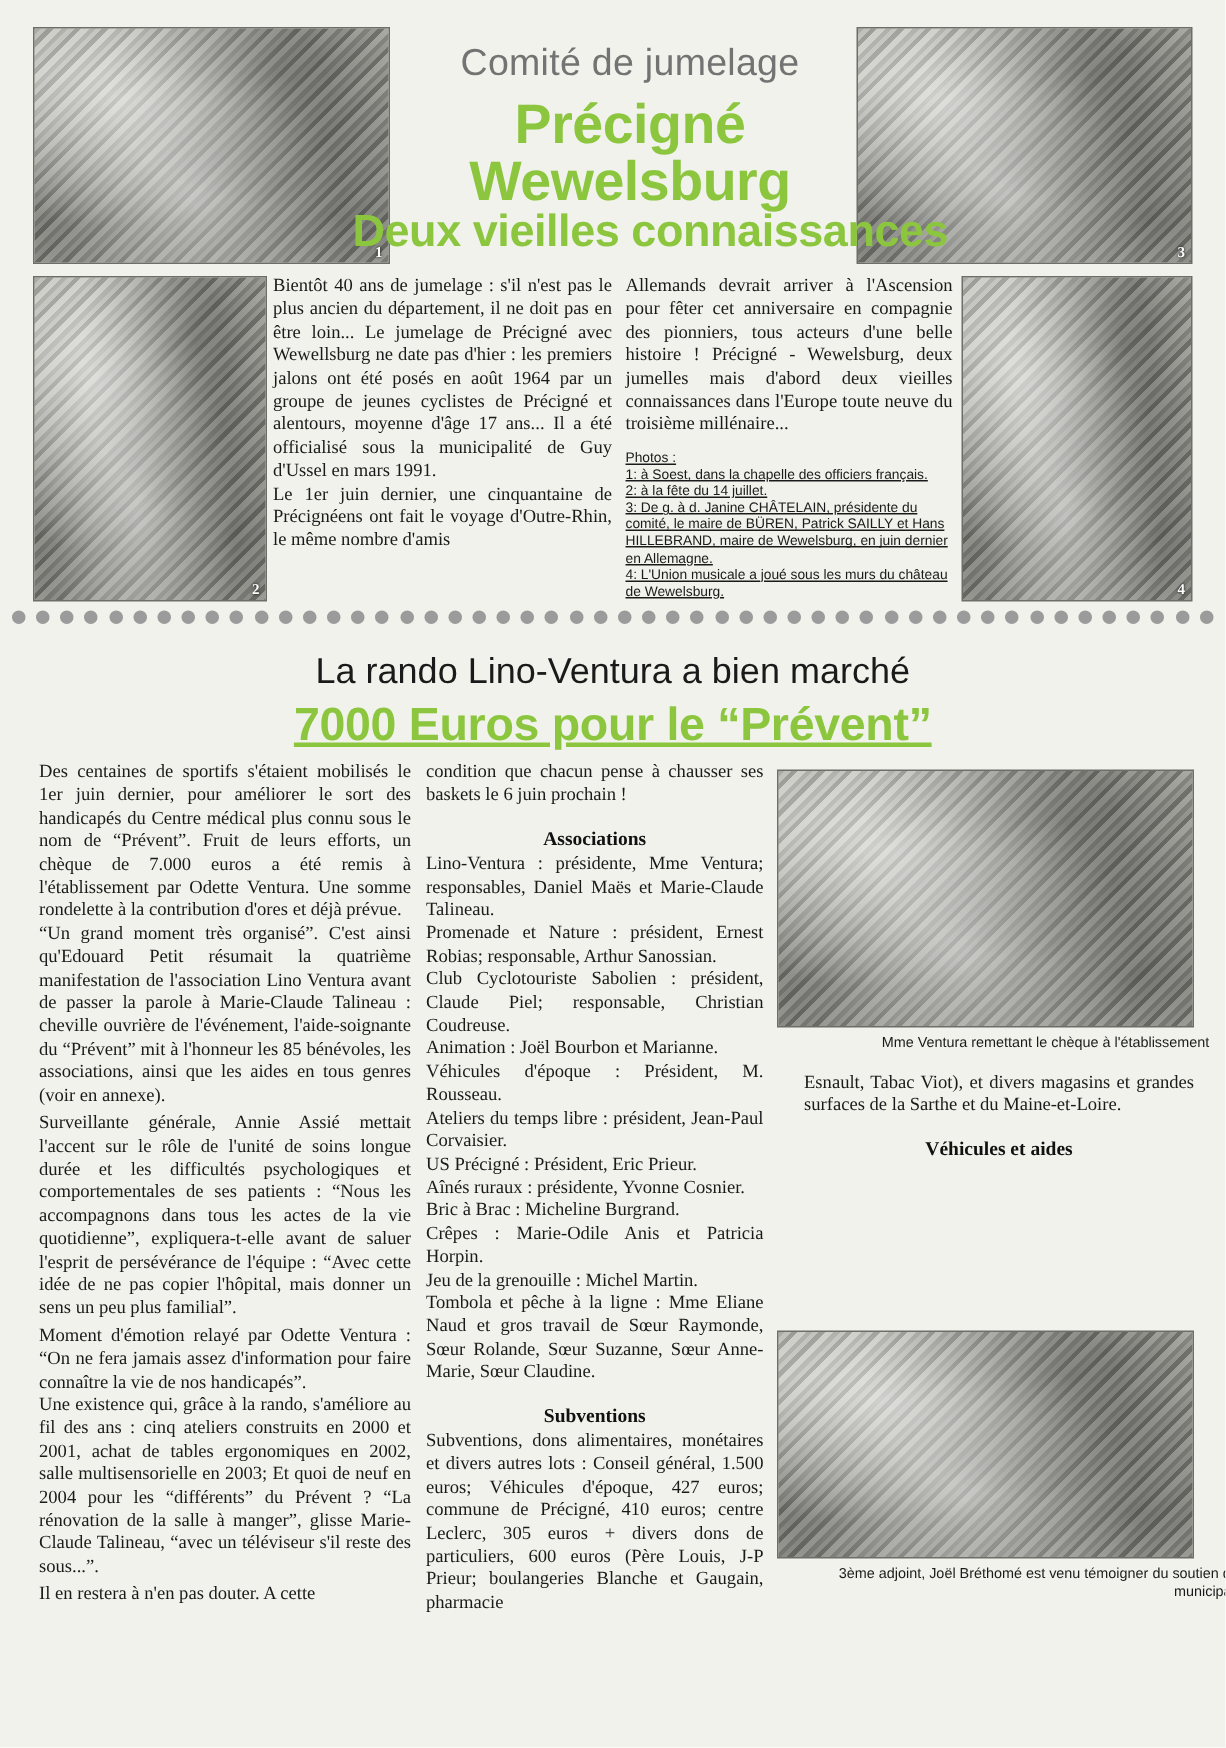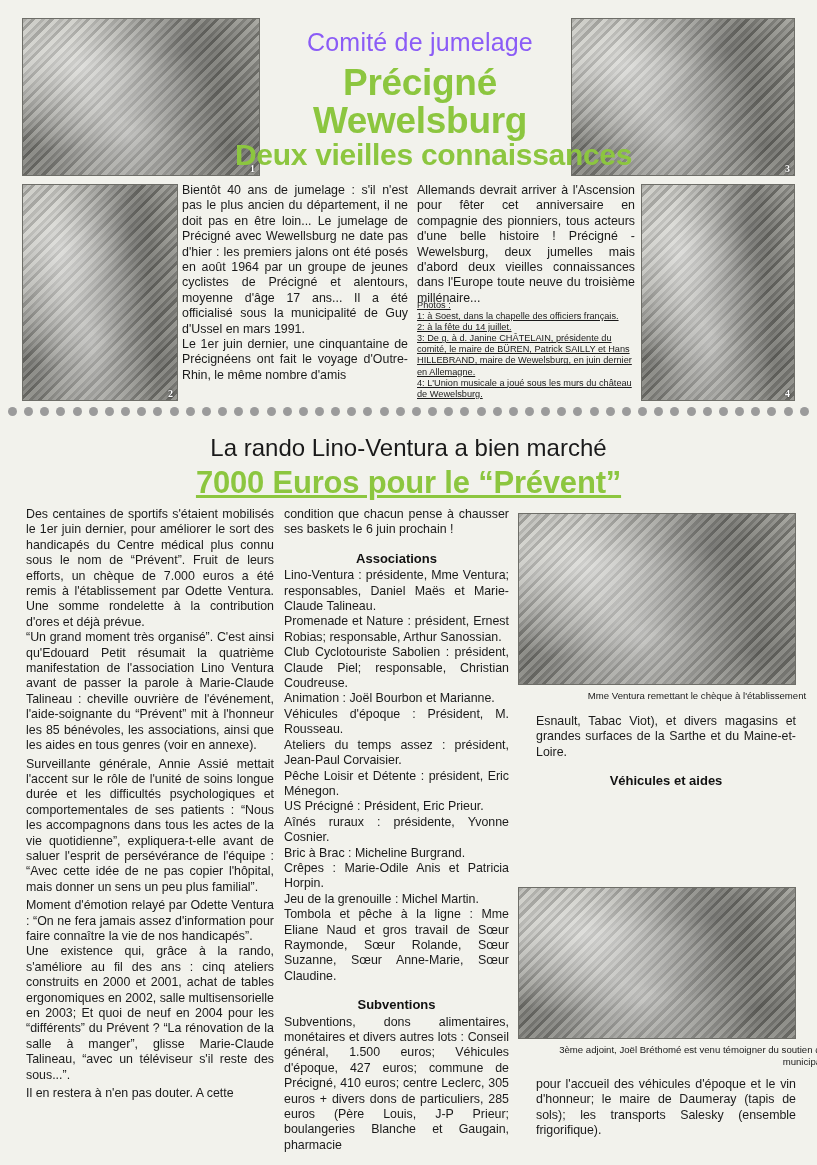--- a/index.html
+++ b/index.html
@@ -50,21 +50,21 @@
     font-size: 10px;
     font-weight: bold;
     font-family: "Liberation Serif", serif;
     text-shadow: 0 0 2px #000;
   }
 
   
   .kicker {
     position: absolute;
     text-align: center;
-    color: #8b5cf6;
+    color: #737373;
     font-size: 25px;
     letter-spacing: .2px;
     white-space: nowrap;
   }
   .green-line {
     position: absolute;
     text-align: center;
     color: #8cc63f;
     font-weight: bold;
     white-space: nowrap;
@@ -74,20 +74,21 @@
   .gl3 { font-size: 30px; letter-spacing: -0.3px; }
 
   
   .col {
     position: absolute;
     font-size: 12.4px;
     line-height: 15.4px;
     color: #1a1a1a;
     text-align: justify;
     text-justify: inter-word;
+    font-family: Liberation Serif, serif;
   }
   .col p { margin: 0; }
   .col p + p { margin-top: 0px; }
   .col p.gap { margin-top: 3px; }
 
   .photos-note {
     position: absolute;
     font-size: 9.2px;
     line-height: 11.1px;
     color: #1a1a1a;
@@ -261,30 +262,29 @@
   </div>
 
   <div class="col" style="left:284px; top:507px; width:225px;">
     <p>condition que chacun pense à chausser ses baskets le 6 juin prochain !</p>
     <div class="subhead">Associations</div>
     <p>Lino-Ventura : présidente, Mme Ventura; responsables, Daniel Maës et Marie-Claude Talineau.</p>
     <p>Promenade et Nature : président, Ernest Robias; responsable, Arthur Sanossian.</p>
     <p>Club Cyclotouriste Sabolien : président, Claude Piel; responsable, Christian Coudreuse.</p>
     <p>Animation : Joël Bourbon et Marianne.</p>
     <p>Véhicules d'époque : Président, M. Rousseau.</p>
-    <p>Ateliers du temps assez : président, Jean-Paul Corvaisier.</p>
-    <p>Pêche Loisir et Détente : président, Eric Ménegon.</p>
+    <p>Ateliers du temps libre : président, Jean-Paul Corvaisier.</p>
     <p>US Précigné : Président, Eric Prieur.</p>
     <p>Aînés ruraux : présidente, Yvonne Cosnier.</p>
     <p>Bric à Brac : Micheline Burgrand.</p>
     <p>Crêpes : Marie-Odile Anis et Patricia Horpin.</p>
     <p>Jeu de la grenouille : Michel Martin.</p>
     <p>Tombola et pêche à la ligne : Mme Eliane Naud et gros travail de Sœur Raymonde, Sœur Rolande, Sœur Suzanne, Sœur Anne-Marie, Sœur Claudine.</p>
     <div class="subhead">Subventions</div>
-    <p>Subventions, dons alimentaires, monétaires et divers autres lots : Conseil général, 1.500 euros; Véhicules d'époque, 427 euros; commune de Précigné, 410 euros; centre Leclerc, 305 euros + divers dons de particuliers, 285 euros (Père Louis, J-P Prieur; boulangeries Blanche et Gaugain, pharmacie</p>
+    <p>Subventions, dons alimentaires, monétaires et divers autres lots : Conseil général, 1.500 euros; Véhicules d'époque, 427 euros; commune de Précigné, 410 euros; centre Leclerc, 305 euros + divers dons de particuliers, 600 euros (Père Louis, J-P Prieur; boulangeries Blanche et Gaugain, pharmacie</p>
   </div>
 
   <div class="photo" style="left:518px; top:513px; width:278px; height:172px;">
     <span class="grain"></span>
   </div>
 
   <div class="caption" style="left:518px; top:690px; width:278px;">Mme Ventura remettant le chèque à l'établissement</div>
 
   <div class="col" style="left:536px; top:714px; width:260px;">
     <p>Esnault, Tabac Viot), et divers magasins et grandes surfaces de la Sarthe et du Maine-et-Loire.</p>
@@ -293,17 +293,14 @@
 
   <div class="photo" style="left:518px; top:887px; width:278px; height:152px;">
     <span class="grain"></span>
   </div>
 
   <div class="caption right-al" style="left:518px; top:1044px; width:278px;">
     <span>3ème adjoint, Joël Bréthomé est venu témoigner</span>
     <span>du soutien de la municipalité.</span>
   </div>
 
-  <div class="col" style="left:536px; top:1077px; width:260px;">
-    <p>pour l'accueil des véhicules d'époque et le vin d'honneur; le maire de Daumeray (tapis de sols); les transports Salesky (ensemble frigorifique).</p>
-  </div>
 
 </div>
 
 </body></html>

